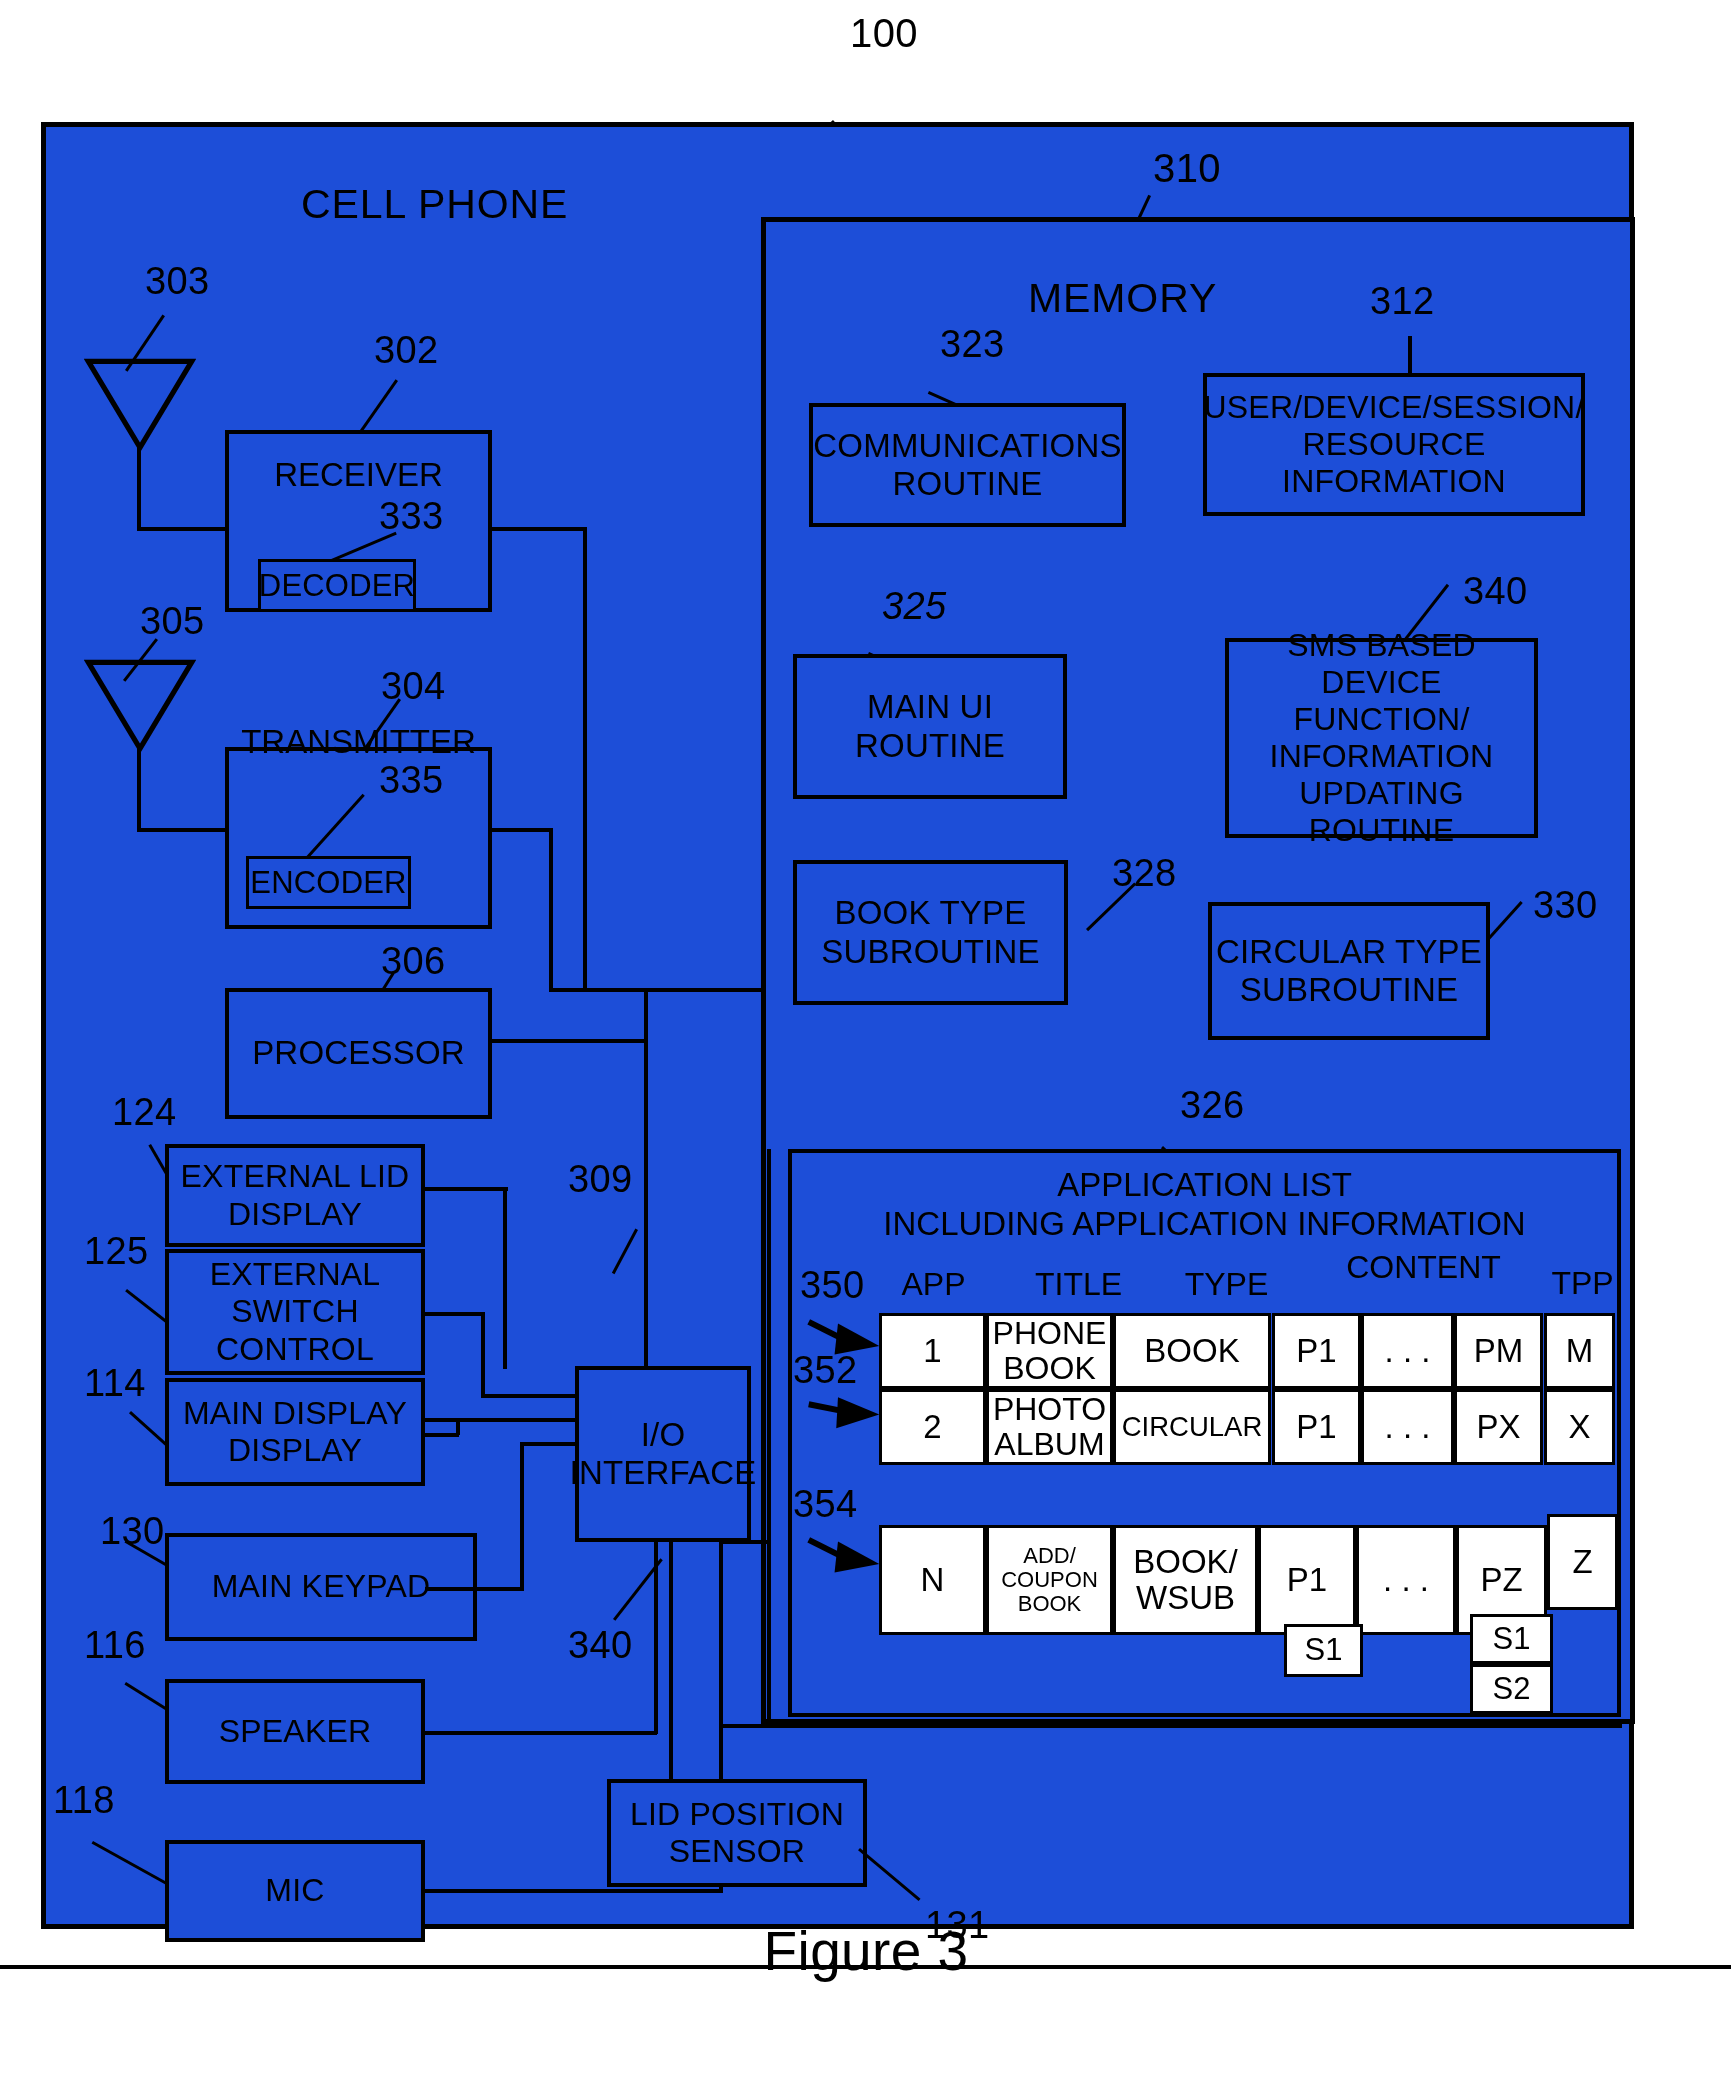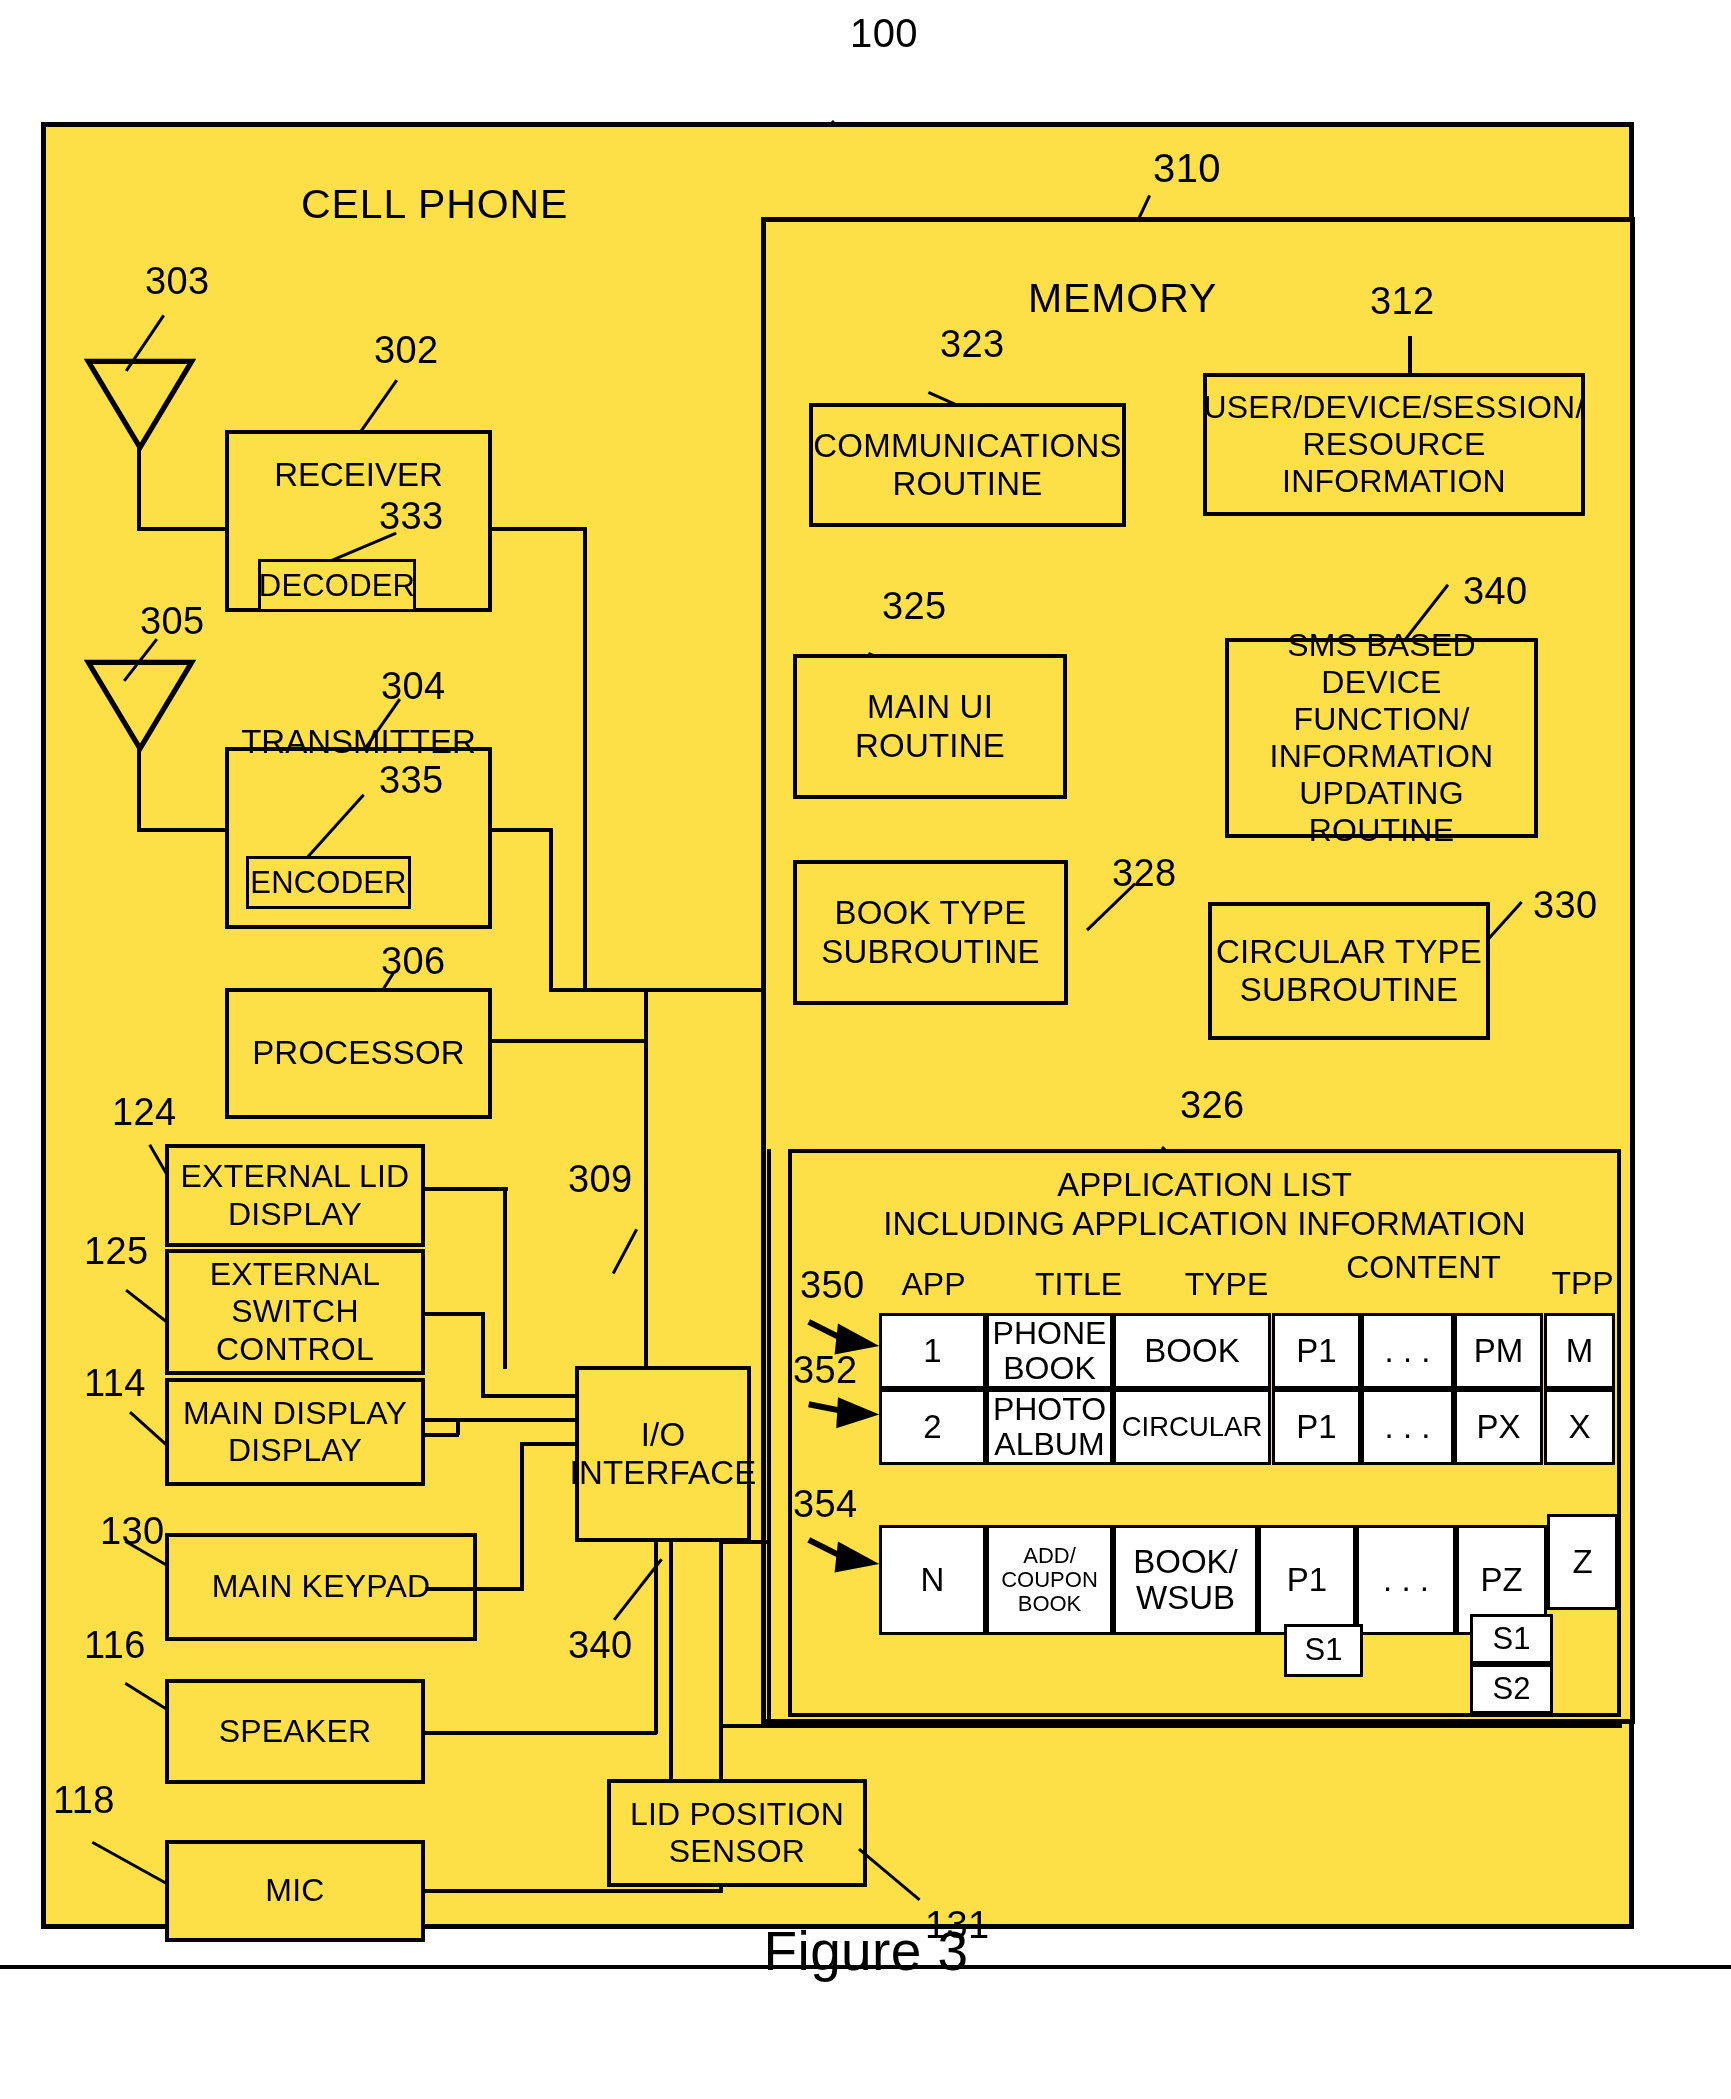--- a/index.html
+++ b/index.html
@@ -18,21 +18,21 @@
     height: 2099px;
     background: #ffffff;
     overflow: hidden;
   }
 
   
   .box {
     position: absolute;
     box-sizing: border-box;
     border: 4.3px solid #000;
-    background: #fde047;
+    background: #1d4ed8;
     display: flex;
     align-items: center;
     justify-content: center;
     text-align: center;
     line-height: 1.16;
     letter-spacing: 0.2px;
   }
   .box-thin { border-width: 3.4px; }
   .outer { border-width: 5.2px; }
 
@@ -252,21 +252,21 @@
   <div class="leader" style="left:929px; top:391px; width:67px; transform:rotate(24deg);"></div>
   <div class="box" style="left:809px; top:403px; width:317px; height:124px; font-size:33px;">COMMUNICATIONS
 ROUTINE</div>
 
   <div class="ref" style="left:1370px; top:282px;">312</div>
   <div class="wire v" style="left:1408px; top:336px; height:38px;"></div>
   <div class="box" style="left:1203px; top:373px; width:382px; height:143px; font-size:32px;">USER/DEVICE/SESSION/
 RESOURCE
 INFORMATION</div>
 
-  <div class="ref" style="left:882px; top:587px;">325</div>
+  <div class="ref" style="left:882px; top:587px;font-style:italic;">325</div>
   <div class="leader" style="left:869px; top:652px; width:67px; transform:rotate(24deg);"></div>
   <div class="box" style="left:793px; top:654px; width:274px; height:145px; font-size:33px;">MAIN UI ROUTINE</div>
 
   <div class="ref" style="left:1463px; top:572px;">340</div>
   <div class="leader" style="left:1392px; top:654px; width:89px; transform:rotate(-52deg);"></div>
   <div class="box" style="left:1225px; top:638px; width:313px; height:200px; font-size:32px;">SMS BASED
 DEVICE FUNCTION/
 INFORMATION
 UPDATING
 ROUTINE</div>

